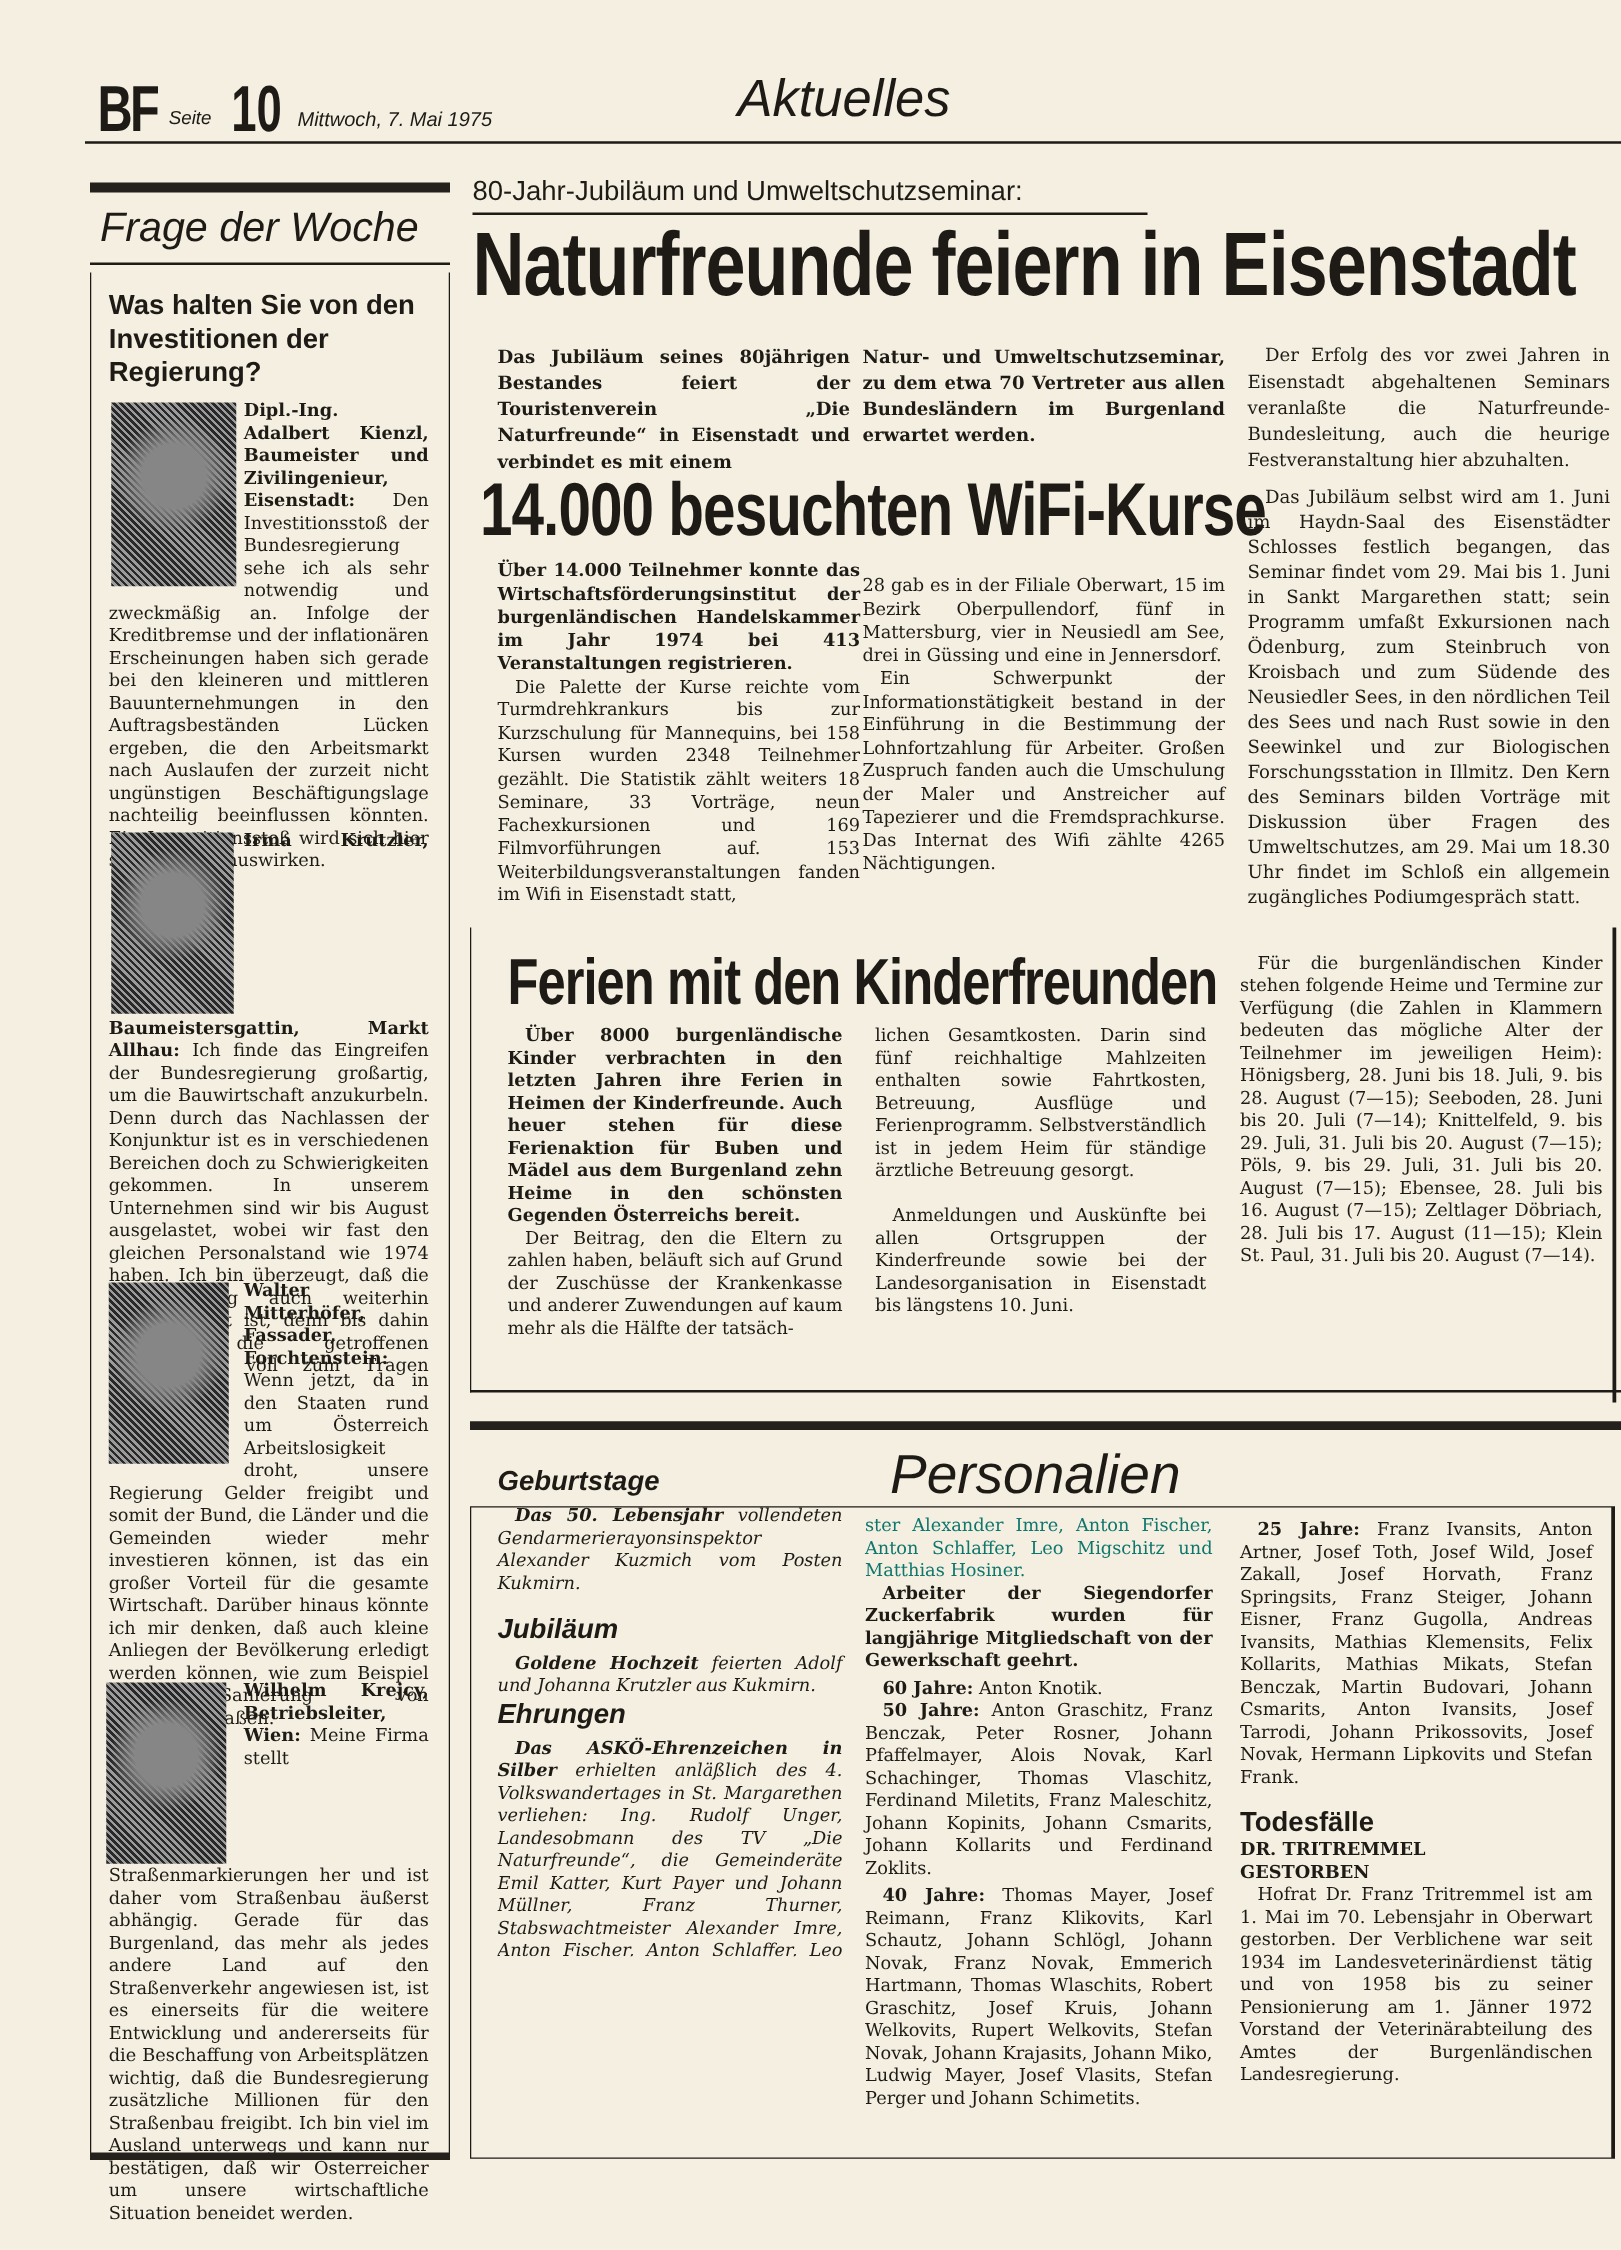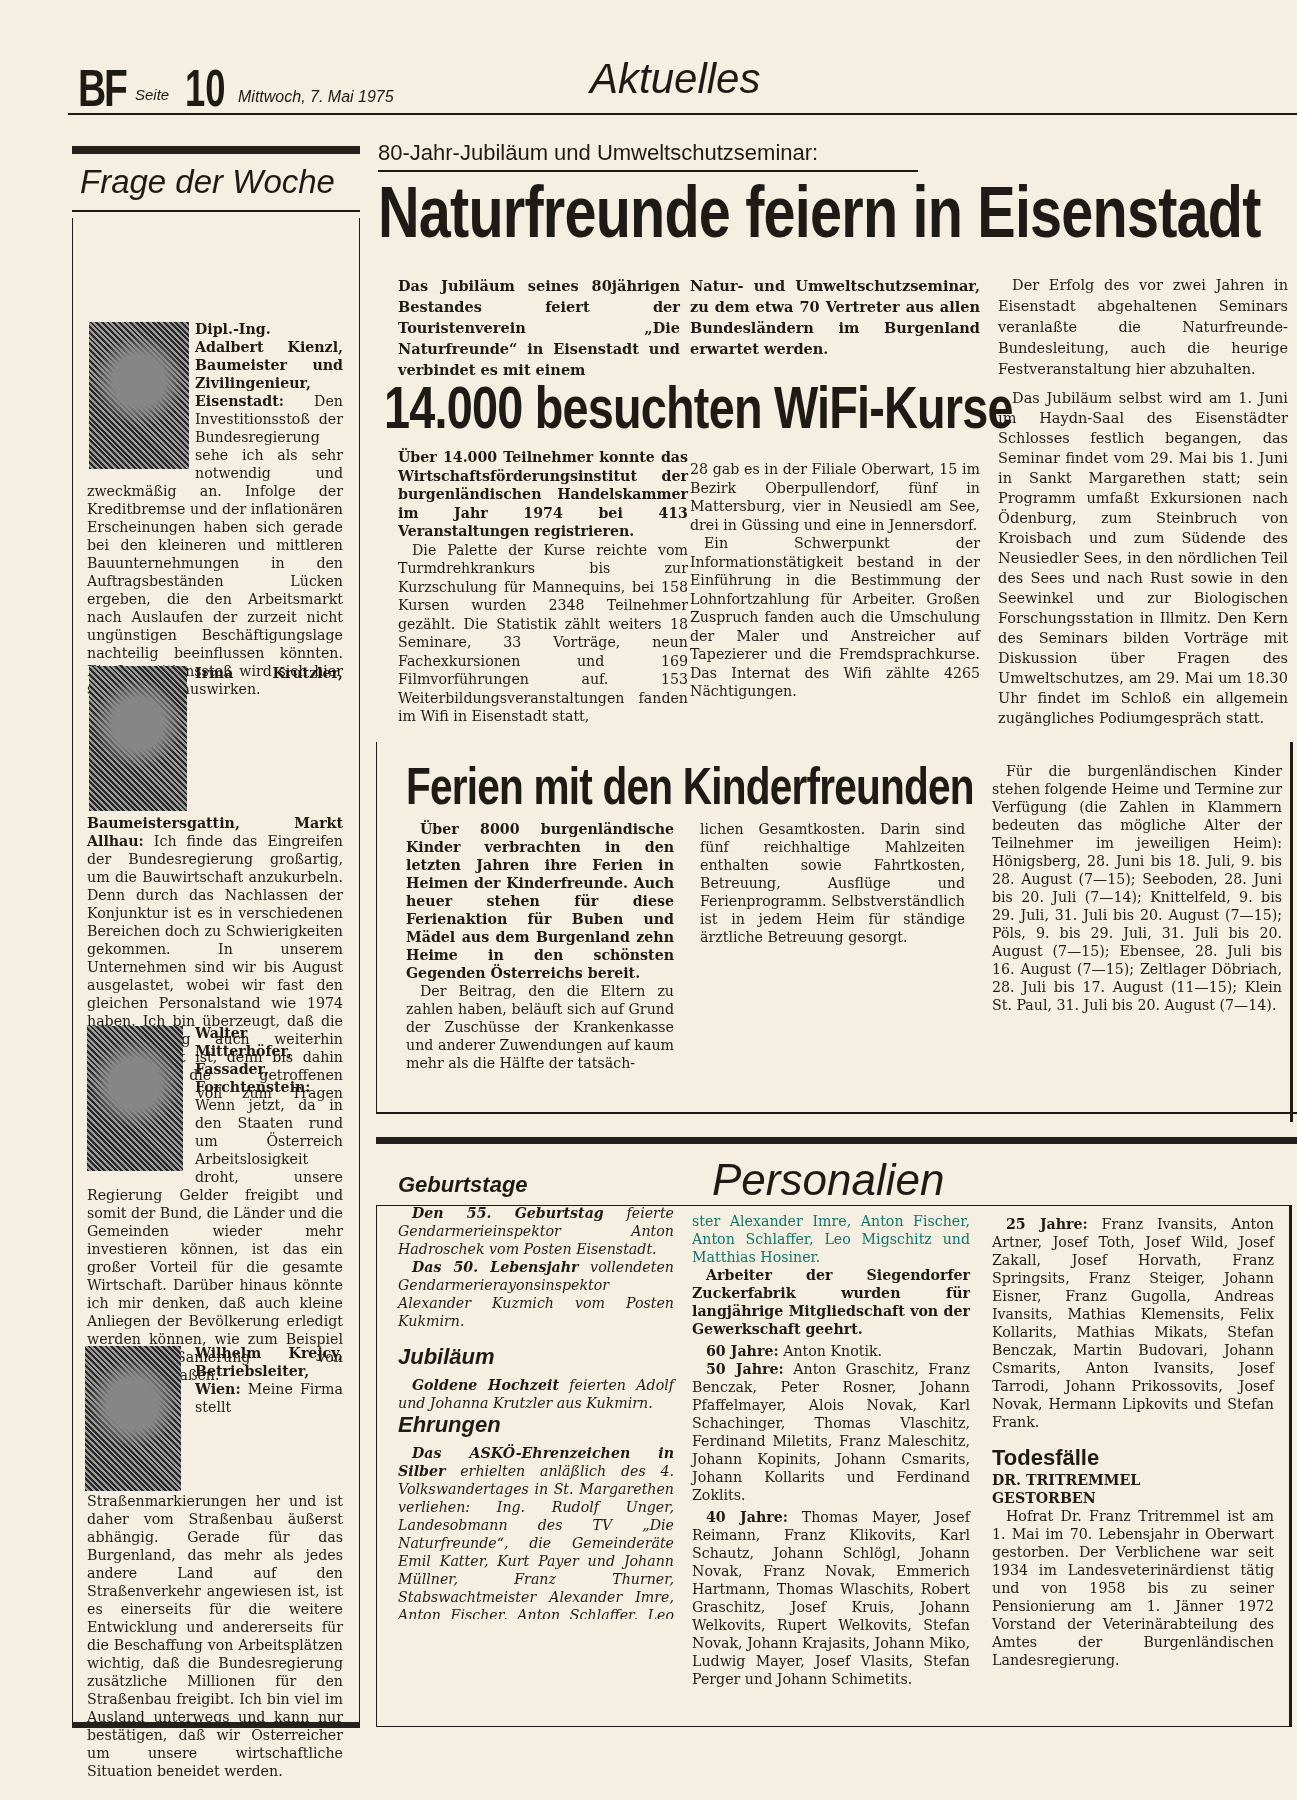--- a/index.html
+++ b/index.html
@@ -33,20 +33,21 @@
 <div class="abs masthead-num">10</div>
 <div class="abs masthead-date">Mittwoch, 7. Mai 1975</div>
 <div class="abs masthead-section">Aktuelles</div>
 <div class="rule" style="left:68px;top:113px;width:1229px;height:2px;"></div>
 
 <div class="rule thick" style="left:72px;top:146px;width:288px;height:8px;"></div>
 <div class="abs" style="left:80px;top:163px;font-family:'Liberation Sans',sans-serif;font-style:italic;font-size:33px;">Frage der Woche</div>
 <div class="rule" style="left:72px;top:210px;width:288px;height:2px;"></div>
 
 <div class="box" style="left:72px;top:218px;width:286px;height:1505px;border-top:none;border-bottom:none;">
+  <div class="abs" style="left:14px;top:12px;width:250px;font-family:'Liberation Sans',sans-serif;font-weight:bold;font-size:22px;line-height:27px;">Was halten Sie von den Investitionen der Regierung?</div>
 
   <div class="photo" style="left:16px;top:104px;width:100px;height:147px;"></div>
   <div class="col" style="left:14px;top:102px;width:256px;">
     <div style="float:left;width:108px;height:150px;"></div>
     <p class="p"><span class="b">Dipl.-Ing. Adalbert Kienzl, Baumeister und Zivilingenieur, Eisenstadt:</span> <span>Den Investitionsstoß der Bundesregierung sehe ich als sehr notwendig und zweckmäßig an. Infolge der Kreditbremse und der inflationären Erscheinungen haben sich gerade bei den kleineren und mittleren Bauunternehmungen in den Auftragsbeständen Lücken ergeben, die den Arbeitsmarkt nach Auslaufen der zurzeit nicht ungünstigen Beschäftigungslage nachteilig beeinflussen könnten. Ein Investitionsstoß wird sich hier sehr günstig auswirken.</span></p>
   </div>
 
   <div class="photo" style="left:16px;top:448px;width:98px;height:145px;"></div>
   <div class="col" style="left:14px;top:446px;width:256px;">
     <div style="float:left;width:108px;height:150px;"></div>
@@ -95,32 +96,32 @@
 <div class="box" style="left:376px;top:742px;width:909px;height:372px;border-top:none;border-bottom:none;border-left:1.5px solid #1e1b16;border-right:none;"></div>
 <div class="rule" style="left:376px;top:1112px;width:921px;height:2px;"></div>
 <div class="rule" style="left:1290px;top:742px;width:3px;height:380px;"></div>
 <div class="abs headline" style="left:406px;top:760px;font-size:52px;transform:scaleX(0.78);">Ferien mit den Kinderfreunden</div>
 <div class="col" style="left:406px;top:820px;width:268px;">
   <p class="p b ind">Über 8000 burgenländische Kinder verbrachten in den letzten Jahren ihre Ferien in Heimen der Kinderfreunde. Auch heuer stehen für diese Ferienaktion für Buben und Mädel aus dem Burgenland zehn Heime in den schönsten Gegenden Österreichs bereit.</p>
   <p class="p ind">Der Beitrag, den die Eltern zu zahlen haben, beläuft sich auf Grund der Zuschüsse der Krankenkasse und anderer Zuwendungen auf kaum mehr als die Hälfte der tatsäch-</p>
 </div>
 <div class="col" style="left:700px;top:820px;width:265px;">
   <p class="p">lichen Gesamtkosten. Darin sind fünf reichhaltige Mahlzeiten enthalten sowie Fahrtkosten, Betreuung, Ausflüge und Ferienprogramm. Selbstverständlich ist in jedem Heim für ständige ärztliche Betreuung gesorgt.</p>
+  <p class="p ind" style="margin-top:18px;">Anmeldungen und Auskünfte bei allen Ortsgruppen der Kinderfreunde sowie bei der Landesorganisation in Eisenstadt bis längstens 10. Juni.</p>
 </div>
 <div class="col" style="left:992px;top:762px;width:290px;">
   <p class="p ind">Für die burgenländischen Kinder stehen folgende Heime und Termine zur Verfügung (die Zahlen in Klammern bedeuten das mögliche Alter der Teilnehmer im jeweiligen Heim): Hönigsberg, 28. Juni bis 18. Juli, 9. bis 28. August (7—15); Seeboden, 28. Juni bis 20. Juli (7—14); Knittelfeld, 9. bis 29. Juli, 31. Juli bis 20. August (7—15); Pöls, 9. bis 29. Juli, 31. Juli bis 20. August (7—15); Ebensee, 28. Juli bis 16. August (7—15); Zeltlager Döbriach, 28. Juli bis 17. August (11—15); Klein St. Paul, 31. Juli bis 20. August (7—14).</p>
 </div>
 
 <div class="rule thick" style="left:376px;top:1137px;width:921px;height:7px;"></div>
 <div class="abs" style="left:712px;top:1155px;font-family:'Liberation Sans',sans-serif;font-style:italic;font-size:44px;">Personalien</div>
 <div class="box" style="left:376px;top:1205px;width:912px;height:520px;border-right:3px solid #1e1b16;"></div>
 
 <div class="col" style="left:398px;top:1172px;width:276px;font-style:italic;">
   <h3 class="section-h">Geburtstage</h3>
-  <p class="p ind"><span class="b">Den 55. Geburtstag</span><span> feierte Gendarmerieinspektor Anton Hadroschek vom Posten Eisenstadt.</span></p>
   <p class="p ind"><span class="b">Das 50. Lebensjahr</span><span> vollendeten Gendarmerierayonsinspektor Alexander Kuzmich vom Posten Kukmirn.</span></p>
   <h3 class="section-h" style="margin-top:14px;">Jubiläum</h3>
   <p class="p ind"><span class="b">Goldene Hochzeit</span><span> feierten Adolf und Johanna Krutzler aus Kukmirn.</span></p>
   <h3 class="section-h" style="">Ehrungen</h3>
   <p class="p ind" style="height:175px;overflow:hidden;"><span class="b">Das ASKÖ-Ehrenzeichen in Silber</span><span> erhielten anläßlich des 4. Volkswandertages in St. Margarethen verliehen: Ing. Rudolf Unger, Landesobmann des TV „Die Naturfreunde“, die Gemeinderäte Emil Katter, Kurt Payer und Johann Müllner, Franz Thurner, Stabswachtmeister Alexander Imre, Anton Fischer, Anton Schlaffer, Leo Migschitz und Matthias Hosiner.</span></p>
 </div>
 
 <div class="col" style="left:692px;top:1212px;width:278px;">
   <p class="p" style="color:#0f766e;">ster Alexander Imre, Anton Fischer, Anton Schlaffer, Leo Migschitz und Matthias Hosiner.</p>
   <p class="p ind b">Arbeiter der Siegendorfer Zuckerfabrik wurden für langjährige Mitgliedschaft von der Gewerkschaft geehrt.</p>

